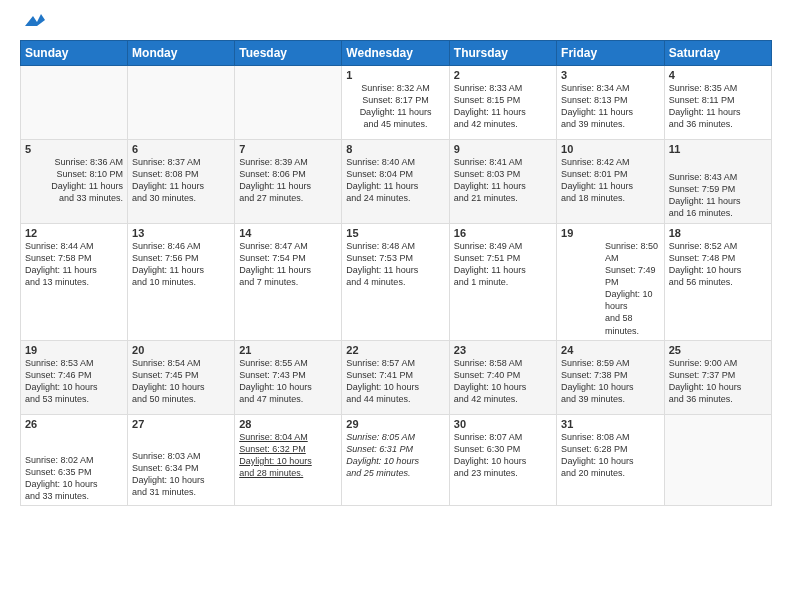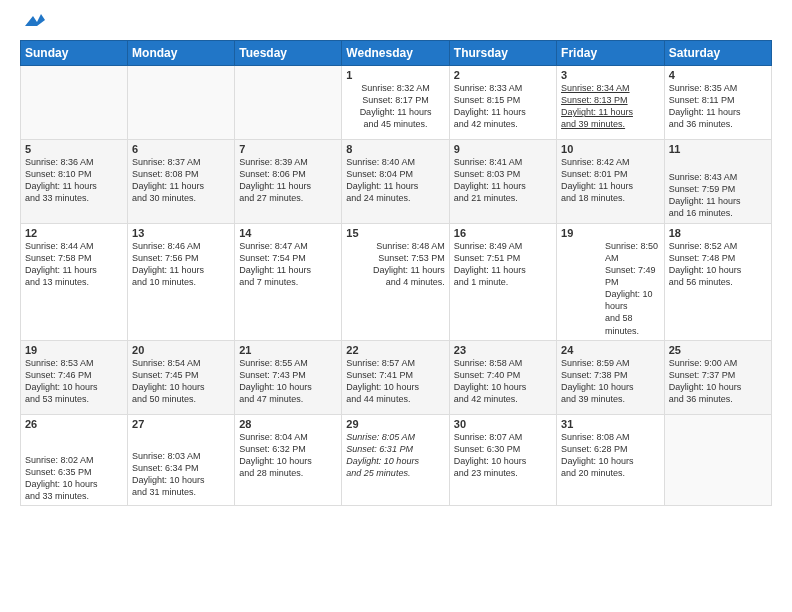--- a/index.html
+++ b/index.html
@@ -136,37 +136,37 @@
           </td>
           <td>
             <span class="day-num">2</span>
             <div class="day-info" style="white-space: pre-line;">Sunrise: 8:33 AM
 Sunset: 8:15 PM
 Daylight: 11 hours
 and 42 minutes.</div>
           </td>
           <td>
             <span class="day-num">3</span>
-            <div class="day-info" style="white-space: pre-line; text-decoration: underline;">Sunrise: 8:34 AM
+            <div class="day-info" style="white-space: pre-line;">Sunrise: 8:34 AM
 Sunset: 8:13 PM
 Daylight: 11 hours
 and 39 minutes.</div>
           </td>
           <td>
             <span class="day-num">4</span>
             <div class="day-info" style="white-space: pre-line;">Sunrise: 8:35 AM
 Sunset: 8:11 PM
 Daylight: 11 hours
 and 36 minutes.</div>
           </td>
         </tr>
         <tr>
           <td>
             <span class="day-num">5</span>
-            <div class="day-info" style="white-space: pre-line;">Sunrise: 8:36 AM
+            <div class="day-info" style="white-space: pre-line; text-align: right;">Sunrise: 8:36 AM
 Sunset: 8:10 PM
 Daylight: 11 hours
 and 33 minutes.</div>
           </td>
           <td>
             <span class="day-num">6</span>
             <div class="day-info" style="white-space: pre-line;">Sunrise: 8:37 AM
 Sunset: 8:08 PM
 Daylight: 11 hours
 and 30 minutes.</div>
@@ -224,21 +224,21 @@
           </td>
           <td>
             <span class="day-num">14</span>
             <div class="day-info" style="white-space: pre-line;">Sunrise: 8:47 AM
 Sunset: 7:54 PM
 Daylight: 11 hours
 and 7 minutes.</div>
           </td>
           <td>
             <span class="day-num">15</span>
-            <div class="day-info" style="white-space: pre-line; text-align: right;">Sunrise: 8:48 AM
+            <div class="day-info" style="white-space: pre-line;">Sunrise: 8:48 AM
 Sunset: 7:53 PM
 Daylight: 11 hours
 and 4 minutes.</div>
           </td>
           <td>
             <span class="day-num">16</span>
             <div class="day-info" style="white-space: pre-line;">Sunrise: 8:49 AM
 Sunset: 7:51 PM
 Daylight: 11 hours
 and 1 minute.</div>
@@ -319,21 +319,21 @@
           </td>
           <td>
             <span class="day-num">27</span>
             <div class="day-info" style="white-space: pre-line; margin-top: 20px;">Sunrise: 8:03 AM
 Sunset: 6:34 PM
 Daylight: 10 hours
 and 31 minutes.</div>
           </td>
           <td>
             <span class="day-num">28</span>
-            <div class="day-info" style="white-space: pre-line;">Sunrise: 8:04 AM
+            <div class="day-info" style="white-space: pre-line; text-decoration: underline;">Sunrise: 8:04 AM
 Sunset: 6:32 PM
 Daylight: 10 hours
 and 28 minutes.</div>
           </td>
           <td>
             <span class="day-num">29</span>
             <div class="day-info" style="white-space: pre-line; font-style: italic;">Sunrise: 8:05 AM
 Sunset: 6:31 PM
 Daylight: 10 hours
 and 25 minutes.</div>

